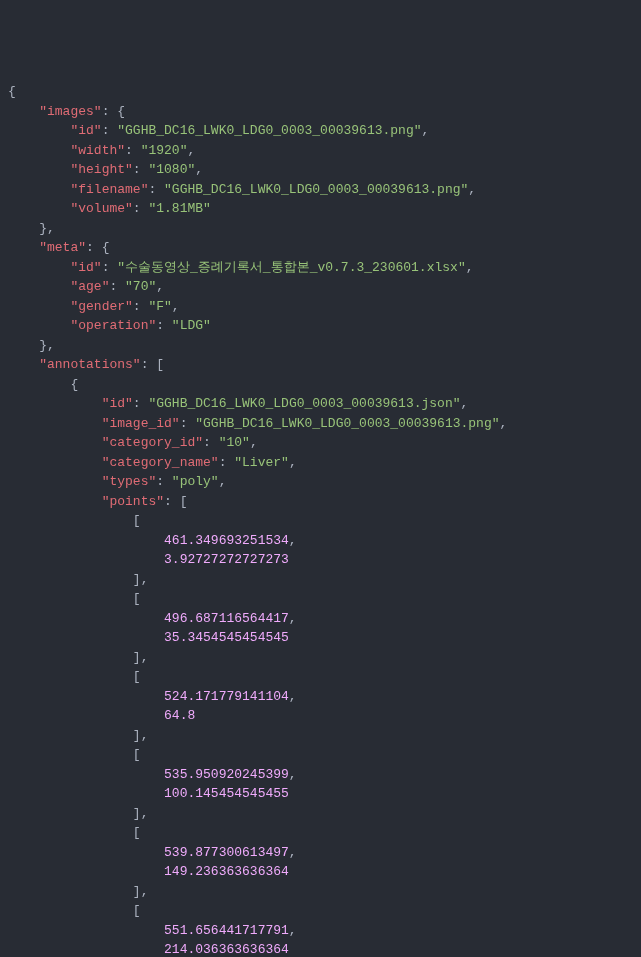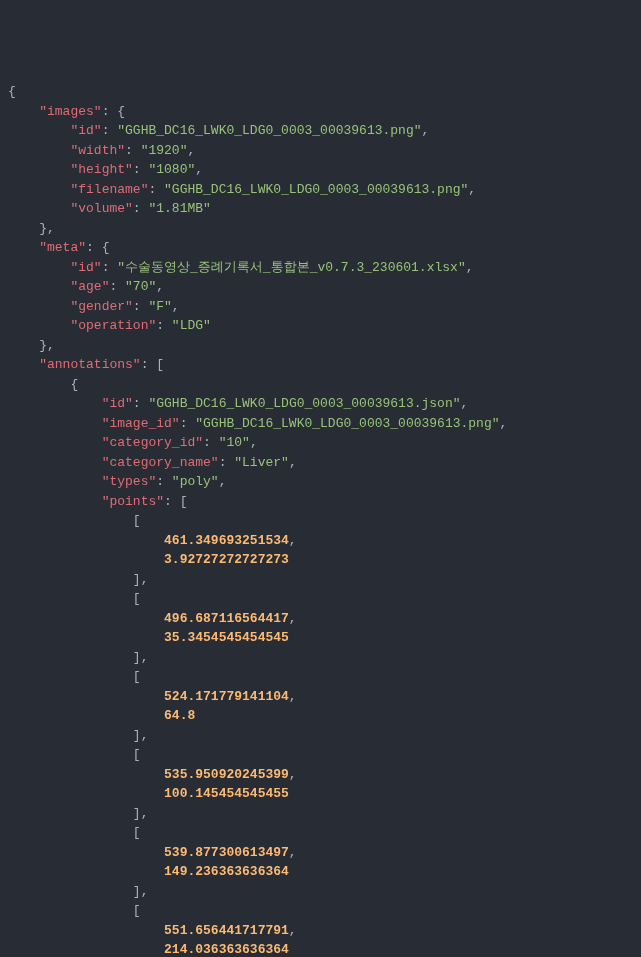--- a/index.html
+++ b/index.html
@@ -9,21 +9,21 @@
     font-size: 13px;
     line-height: 1.5;
     color: #abb2bf;
     padding: 4px 0;
     white-space: pre;
   }
   .line { padding: 0 8px; }
   .punct { color: #abb2bf; }
   .key { color: #e06c75; }
   .str { color: #98c379; }
-  .num { color: #fdba74; font-weight: bold; }
+  .num { color: #f0abfc; }
 </style>
 </head>
 <body>
 
 
 
 <div id="code"><div class="line"><span class="punct">{</span></div><div class="line">    <span class="key">"images"</span><span class="punct">: {</span></div><div class="line">        <span class="key">"id"</span><span class="punct">: </span><span class="str">"GGHB_DC16_LWK0_LDG0_0003_00039613.png"</span><span class="punct">,</span></div><div class="line">        <span class="key">"width"</span><span class="punct">: </span><span class="str">"1920"</span><span class="punct">,</span></div><div class="line">        <span class="key">"height"</span><span class="punct">: </span><span class="str">"1080"</span><span class="punct">,</span></div><div class="line">        <span class="key">"filename"</span><span class="punct">: </span><span class="str">"GGHB_DC16_LWK0_LDG0_0003_00039613.png"</span><span class="punct">,</span></div><div class="line">        <span class="key">"volume"</span><span class="punct">: </span><span class="str">"1.81MB"</span></div><div class="line">    <span class="punct">},</span></div><div class="line">    <span class="key">"meta"</span><span class="punct">: {</span></div><div class="line">        <span class="key">"id"</span><span class="punct">: </span><span class="str">"수술동영상_증례기록서_통합본_v0.7.3_230601.xlsx"</span><span class="punct">,</span></div><div class="line">        <span class="key">"age"</span><span class="punct">: </span><span class="str">"70"</span><span class="punct">,</span></div><div class="line">        <span class="key">"gender"</span><span class="punct">: </span><span class="str">"F"</span><span class="punct">,</span></div><div class="line">        <span class="key">"operation"</span><span class="punct">: </span><span class="str">"LDG"</span></div><div class="line">    <span class="punct">},</span></div><div class="line">    <span class="key">"annotations"</span><span class="punct">: [</span></div><div class="line">        <span class="punct">{</span></div><div class="line">            <span class="key">"id"</span><span class="punct">: </span><span class="str">"GGHB_DC16_LWK0_LDG0_0003_00039613.json"</span><span class="punct">,</span></div><div class="line">            <span class="key">"image_id"</span><span class="punct">: </span><span class="str">"GGHB_DC16_LWK0_LDG0_0003_00039613.png"</span><span class="punct">,</span></div><div class="line">            <span class="key">"category_id"</span><span class="punct">: </span><span class="str">"10"</span><span class="punct">,</span></div><div class="line">            <span class="key">"category_name"</span><span class="punct">: </span><span class="str">"Liver"</span><span class="punct">,</span></div><div class="line">            <span class="key">"types"</span><span class="punct">: </span><span class="str">"poly"</span><span class="punct">,</span></div><div class="line">            <span class="key">"points"</span><span class="punct">: [</span></div><div class="line">                <span class="punct">[</span></div><div class="line">                    <span class="num">461.349693251534</span><span class="punct">,</span></div><div class="line">                    <span class="num">3.92727272727273</span></div><div class="line">                <span class="punct">],</span></div><div class="line">                <span class="punct">[</span></div><div class="line">                    <span class="num">496.687116564417</span><span class="punct">,</span></div><div class="line">                    <span class="num">35.3454545454545</span></div><div class="line">                <span class="punct">],</span></div><div class="line">                <span class="punct">[</span></div><div class="line">                    <span class="num">524.171779141104</span><span class="punct">,</span></div><div class="line">                    <span class="num">64.8</span></div><div class="line">                <span class="punct">],</span></div><div class="line">                <span class="punct">[</span></div><div class="line">                    <span class="num">535.950920245399</span><span class="punct">,</span></div><div class="line">                    <span class="num">100.145454545455</span></div><div class="line">                <span class="punct">],</span></div><div class="line">                <span class="punct">[</span></div><div class="line">                    <span class="num">539.877300613497</span><span class="punct">,</span></div><div class="line">                    <span class="num">149.236363636364</span></div><div class="line">                <span class="punct">],</span></div><div class="line">                <span class="punct">[</span></div><div class="line">                    <span class="num">551.656441717791</span><span class="punct">,</span></div><div class="line">                    <span class="num">214.036363636364</span></div></div>
 
 
 

